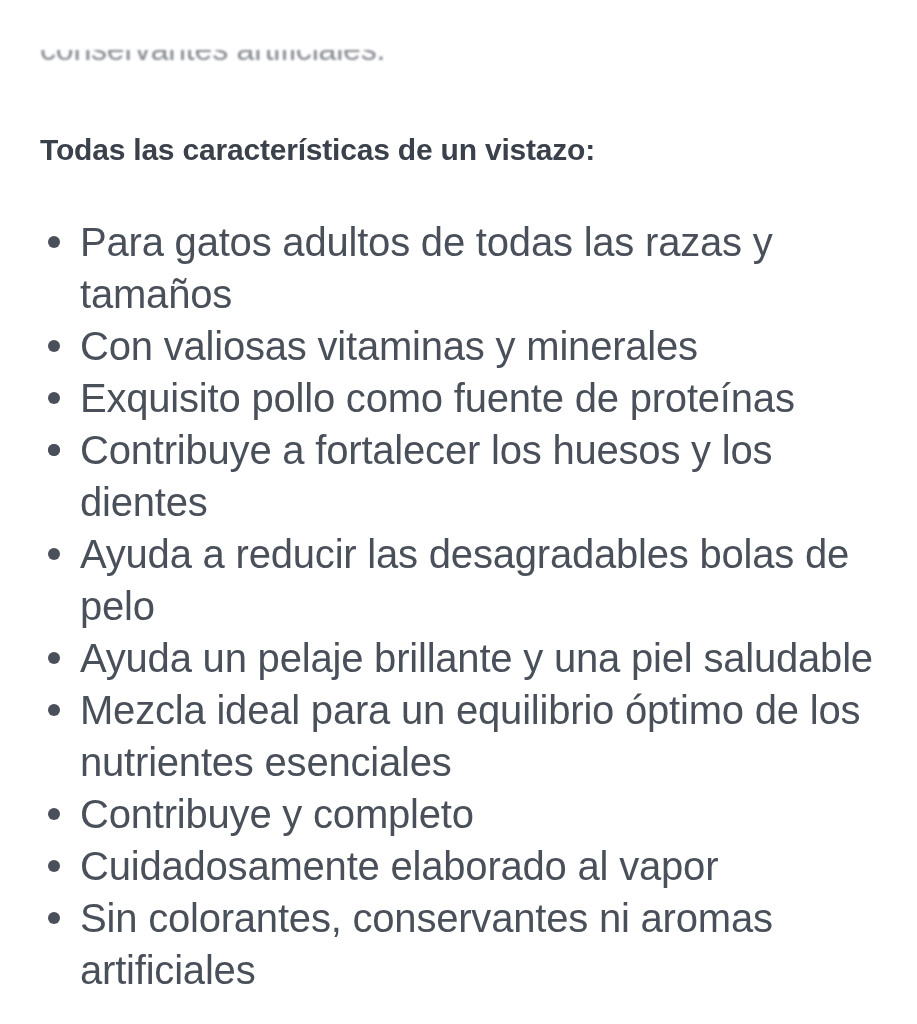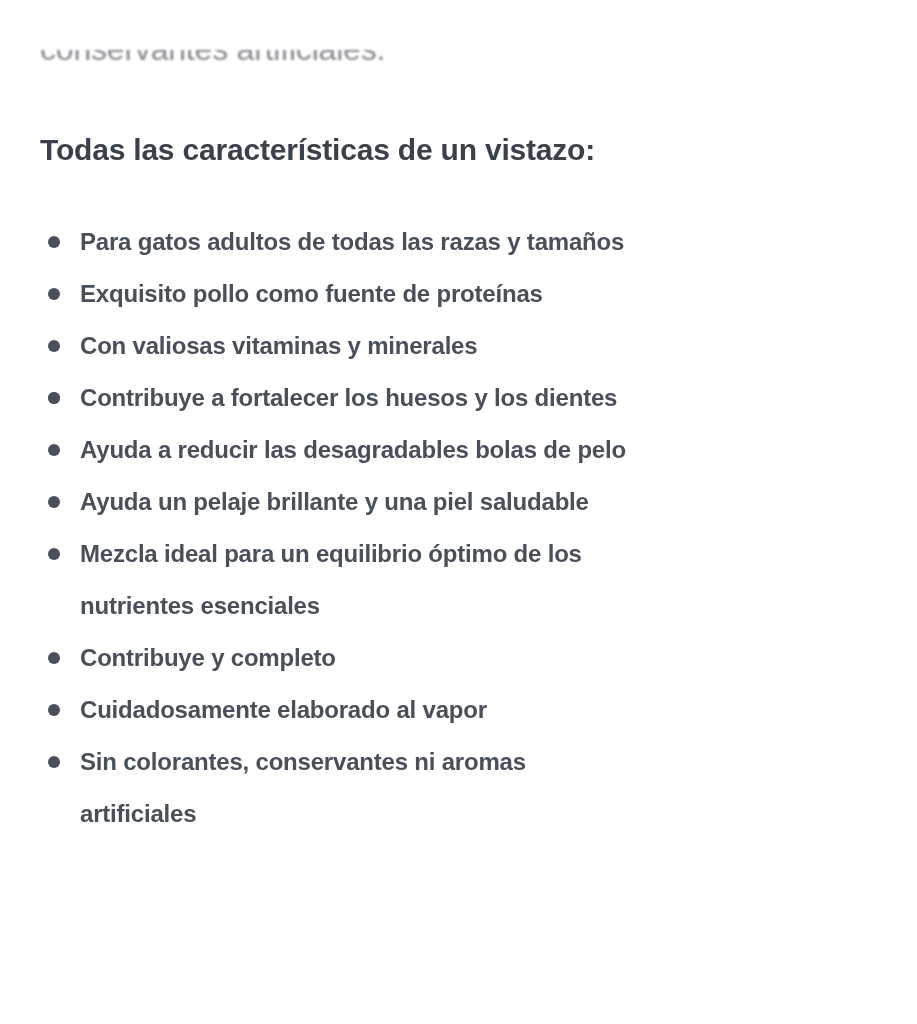--- a/index.html
+++ b/index.html
@@ -55,25 +55,24 @@
     left: 0;
     top: 216px;
     width: 900px;
     margin: 0;
     padding: 0;
     list-style: none;
   }
   .feature-list li {
     position: relative;
     padding-left: 80px;
-    font-size: 24px;
+    font-size: 40px;
     line-height: 52px;
     letter-spacing: -0.2px;
     color: var(--body-color, #4a505a);
-    font-weight: bold;
   }
   .feature-list .bullet {
     position: absolute;
     left: 48px;
     top: 20px;
     width: 12px;
     height: 12px;
     border-radius: 50%;
     background: var(--bullet-color, #4a505a);
   }
@@ -87,22 +86,22 @@
 <div class="page">
 
   <div class="clipped-line">
     <span class="inner">conservantes artificiales.</span>
   </div>
 
   <h2 class="heading">Todas las características de un vistazo:</h2>
 
   <ul class="feature-list">
       <li><span class="bullet"></span><span class="li-text">Para gatos adultos de todas las razas y tamaños</span></li>
+      <li><span class="bullet"></span><span class="li-text">Con valiosas vitaminas y minerales</span></li>
       <li><span class="bullet"></span><span class="li-text">Exquisito pollo como fuente de proteínas</span></li>
-      <li><span class="bullet"></span><span class="li-text">Con valiosas vitaminas y minerales</span></li>
       <li><span class="bullet"></span></li>
       <li><span class="bullet"></span><span class="li-text">Contribuye a fortalecer los huesos y los dientes</span></li>
       <li><span class="bullet"></span><span class="li-text">Ayuda a reducir las desagradables bolas de pelo</span></li>
       <li><span class="bullet"></span><span class="li-text">Ayuda un pelaje brillante y una piel saludable</span></li>
       <li><span class="bullet"></span><span class="li-text">Mezcla ideal para un equilibrio óptimo de los
 nutrientes esenciales</span></li>
       <li><span class="bullet"></span><span class="li-text">Contribuye y completo</span></li>
       <li><span class="bullet"></span><span class="li-text">Cuidadosamente elaborado al vapor</span></li>
       <li><span class="bullet"></span><span class="li-text">Sin colorantes, conservantes ni aromas
 artificiales</span></li>

